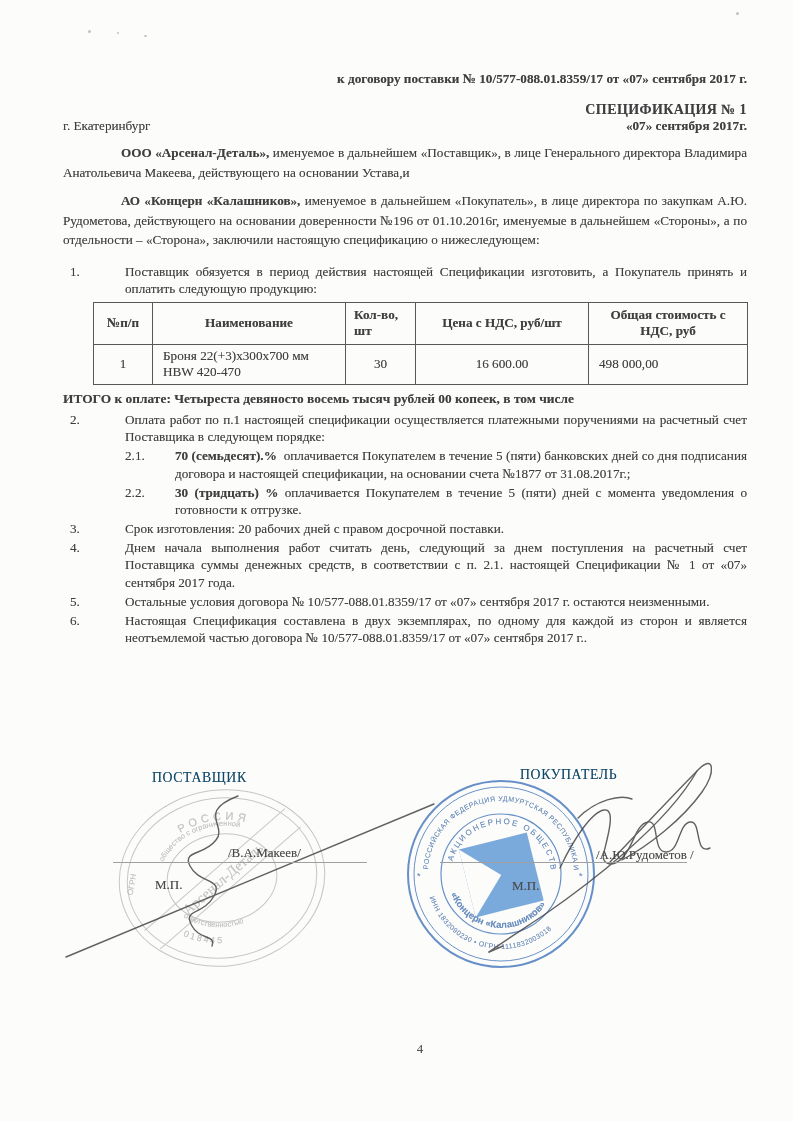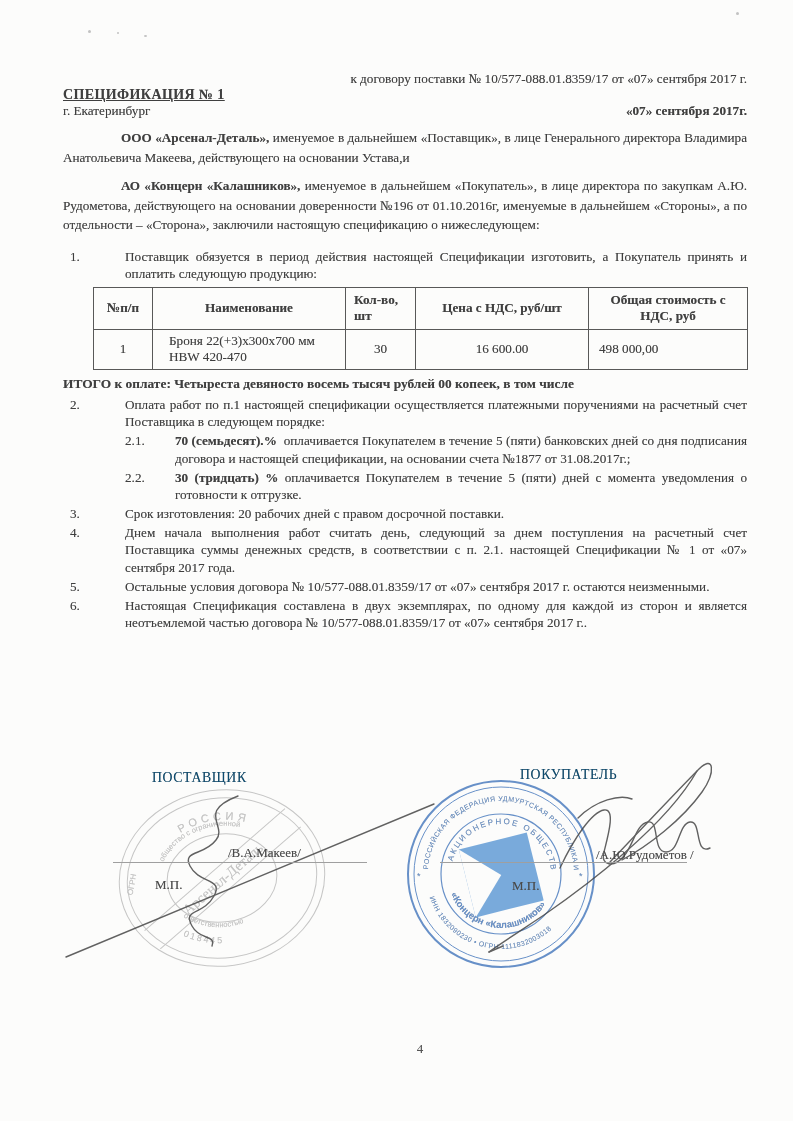--- a/index.html
+++ b/index.html
@@ -4,39 +4,39 @@
 <style>
   * { margin:0; padding:0; box-sizing:border-box; }
   html,body { background:#ffffff; }
   .page {
     position:relative; width:793px; height:1121px; background:#fcfcfb;
     font-family:"Liberation Serif", serif; color:#3f3f3f; overflow:hidden;
     text-shadow:0 0 .4px rgba(70,70,70,.45);
   }
   .content { position:absolute; left:63px; top:66px; width:684px; font-size:13.2px; }
   .appendix { text-align:right; font-weight:bold; font-size:13.6px; }
-  .contract-ref { text-align:right; margin-top:5px; }
-  .doc-title { text-align:left; font-weight:bold; font-size:14px; margin-top:0; letter-spacing:.4px;text-decoration:underline; }
+  .contract-ref { text-align:right; margin-top:5px;font-weight:bold; }
+  .doc-title { text-align:right; font-weight:bold; font-size:14px; margin-top:15px; letter-spacing:.4px; }
   .city-row { display:flex; justify-content:space-between; }
   .city-row .date { font-weight:bold; }
   .para { text-align:justify; text-indent:58px; line-height:1.48; margin-top:9px; }
   .b { font-weight:bold; }
   .clause { display:flex; line-height:1.3; margin-top:2px; }
   .clause .cnum { flex:0 0 62px; padding-left:7px; }
   .clause .ctext { flex:1; text-align:justify; }
   .clause.sub { margin-left:62px; }
   .clause.sub .cnum { flex:0 0 50px; padding-left:0; }
   .clause.first { margin-top:13px; }
   table.products { border-collapse:collapse; margin:5px 12px 3px 30px; width:654px; table-layout:fixed; }
   .products th, .products td { border:1px solid #585858; font-size:13.2px; }
   .products th { font-weight:bold; text-align:center; vertical-align:middle; padding:3px 6px; height:42px; line-height:1.25; }
   .products td { padding:3px 6px; height:38px; vertical-align:middle; }
   .products .ta-l { text-align:left; }
   .products .ta-c { text-align:center; }
-  .products td.name { line-height:1.25; padding-left:16px; }
+  .products td.name { line-height:1.25; padding-left:10px; }
   .products td.total { padding-left:10px; }
   .totals { font-weight:bold; margin-top:5px; line-height:1.28; font-size:13.4px; }
   
   .sig-label { position:absolute; font-size:13.8px; letter-spacing:.6px; color:#0c4a6e; }
   .sig-name { position:absolute; font-size:13px; color:#4a4a4a; }
   .sig-line { position:absolute; border-top:1px solid #9f9f9f; height:0; }
   .mp { position:absolute; font-size:13px; color:#4a4a4a; }
   .page-number { position:absolute; top:1041px; left:0; width:840px; text-align:center; font-size:13px; color:#555; }
   .speck { position:absolute; background:#c2c2c2; border-radius:50%; }
   svg.stamp, svg.sig-ink { position:absolute; }

